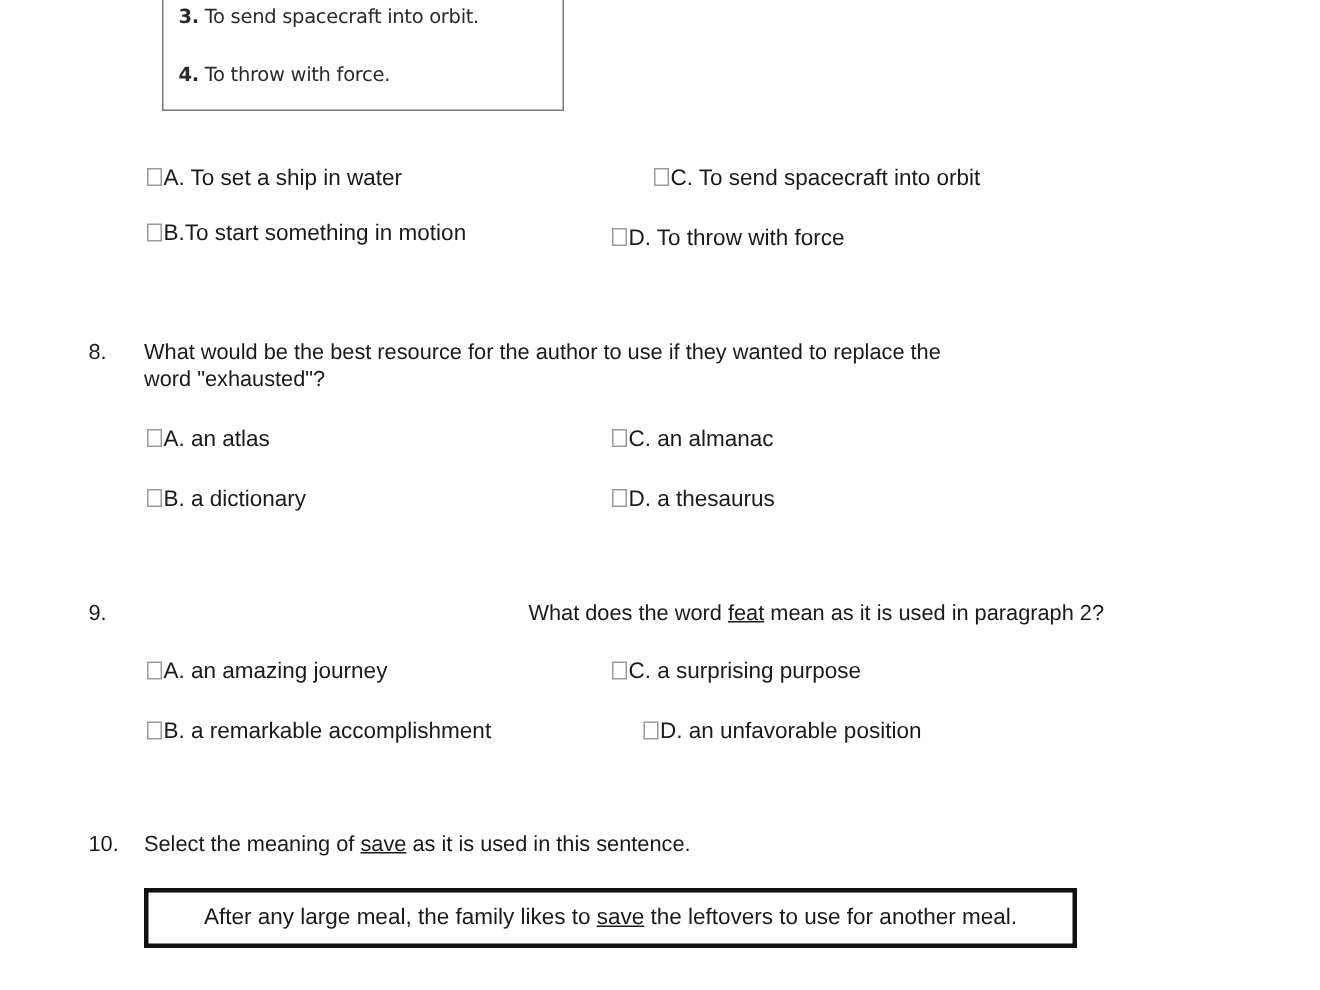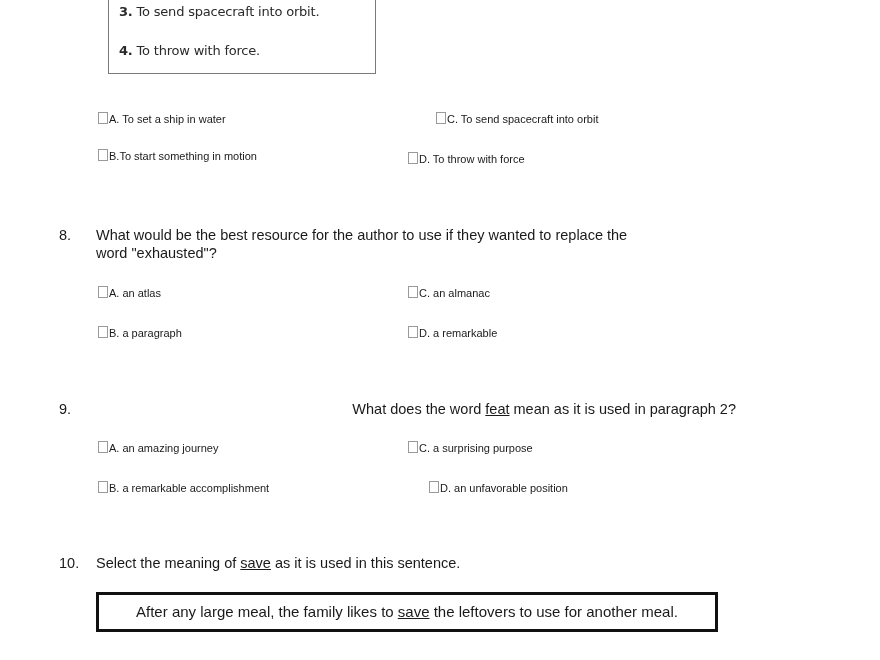--- a/index.html
+++ b/index.html
@@ -8,21 +8,21 @@
       font-family: "Liberation Sans", sans-serif; color: #1a1a1a;
     }
     .abs { position: absolute; }
     .defbox {
       left: 108px; top: -10px; width: 268px; height: 84px;
       border: 1px solid #7a7a7a; border-top: none; box-sizing: border-box;
       font-family: "DejaVu Sans", sans-serif; font-size: 13px; color: #2a2a2a;
     }
     .defbox .line { position: absolute; left: 10px; white-space: nowrap; letter-spacing: -0.2px; }
     .defbox .num { font-weight: bold; }
-    .opt { font-size: 11px; white-space: nowrap; line-height: 18px; }
+    .opt { font-size: 15px; white-space: nowrap; line-height: 18px; }
     .cb {
       display: inline-block; width: 10px; height: 12px; border: 1px solid #9a9a9a;
       box-sizing: border-box; vertical-align: -1px; margin-right: 1px; background: #fff;
     }
     .qnum { font-size: 14.5px; line-height: 18px; }
     .qtext { font-size: 14.5px; line-height: 18px; width: 640px; }
     .u { text-decoration: underline; }
     .sentbox {
       left: 96px; top: 592px; width: 622px; height: 40px; box-sizing: border-box;
       border: 3px solid #111; font-size: 15px; text-align: center; line-height: 34px;
@@ -60,24 +60,24 @@
   <div>What would be the best resource for the author to use if they wanted to replace the</div>
   <div>word "exhausted"?</div>
 </div>
 <div class="abs opt" style="left:98px; top:284px;">
   <span class="cb"></span><span>A. an atlas</span>
 </div>
 <div class="abs opt" style="left:408px; top:284px;">
   <span class="cb"></span><span>C. an almanac</span>
 </div>
 <div class="abs opt" style="left:98px; top:324px;">
-  <span class="cb"></span><span>B. a paragraph</span>
+  <span class="cb"></span><span>B. a dictionary</span>
 </div>
 <div class="abs opt" style="left:408px; top:324px;">
-  <span class="cb"></span><span>D. a remarkable</span>
+  <span class="cb"></span><span>D. a thesaurus</span>
 </div>
 
 <div class="abs qnum" style="left:59px; top:400px;">9.</div>
 <div class="abs qtext" style="left:96px; top:400px;text-align:right;"><span>What does the word </span><span class="u">feat</span><span> mean as it is used in paragraph 2?</span></div>
 <div class="abs opt" style="left:98px; top:439px;">
   <span class="cb"></span><span>A. an amazing journey</span>
 </div>
 <div class="abs opt" style="left:408px; top:439px;">
   <span class="cb"></span><span>C. a surprising purpose</span>
 </div>

